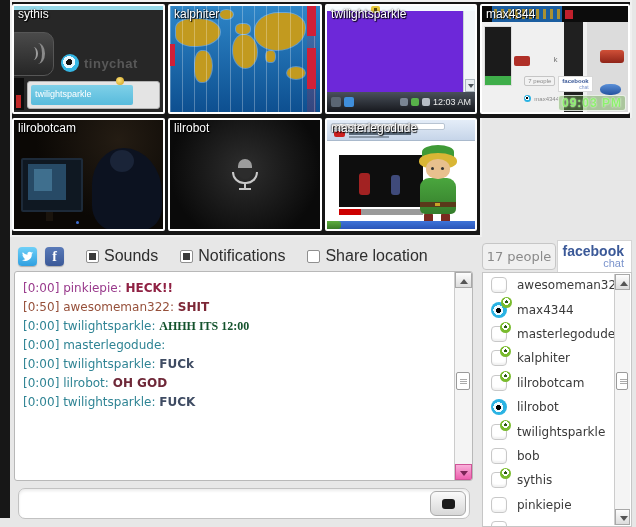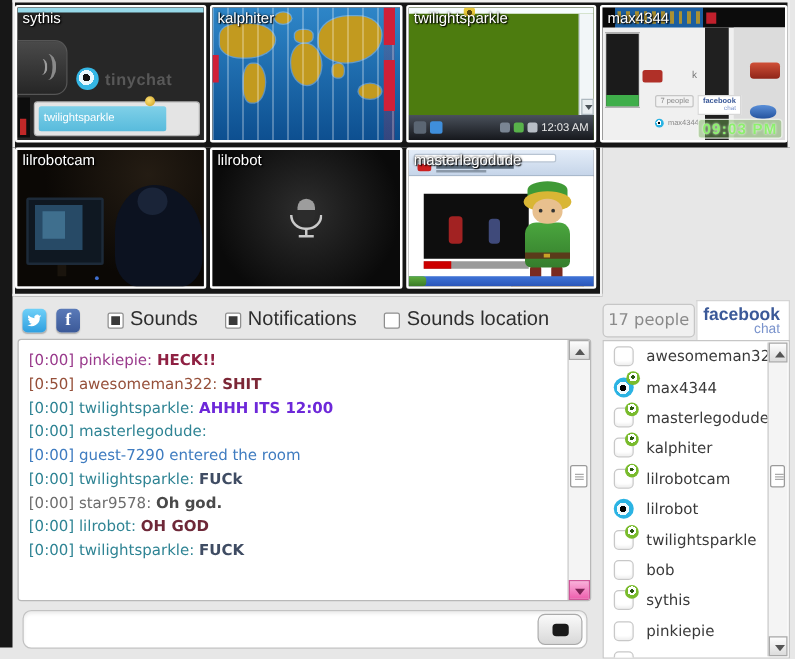--- a/index.html
+++ b/index.html
@@ -55,21 +55,21 @@
   .kb-eu{left:66px;top:18px;width:14px;height:10px;border-radius:40%;}
   .kb-af{left:63px;top:29px;width:24px;height:33px;border-radius:45% 55% 50% 55%;}
   .kb-as{left:85px;top:7px;width:50px;height:37px;border-radius:50% 40% 60% 45%;}
   .kb-in{left:96px;top:45px;width:9px;height:11px;border-radius:40%;}
   .kb-au{left:117px;top:61px;width:18px;height:12px;border-radius:55%;}
   .kr{position:absolute;right:4px;top:0;bottom:0;width:9px;z-index:3;
       background:linear-gradient(180deg,#d02038 0 28%,rgba(208,32,56,.15) 28% 40%,#d02038 40% 78%,rgba(208,32,56,.2) 78% 100%);}
   .kr2{position:absolute;left:0;top:38px;width:5px;height:22px;background:#d02038;z-index:3;}
 
   
-  .art-tws{background:#4d7c0f;}
+  .art-tws{background:#6d28d9;}
   .tw-top{position:absolute;top:0;left:0;right:0;height:5px;background:#f5fbfd;}
   .tw-cam{position:absolute;left:44px;top:0;width:9px;height:7px;border-radius:2px;
       background:radial-gradient(circle at 50% 55%,#5a4a10 0 2px,#e8c83a 2px 5px);z-index:2;}
   .tw-sb{position:absolute;right:0;top:5px;bottom:20px;width:11px;background:#f2f6f8;
       border-left:1px solid #c9d4da;}
   .tw-sb-btn{position:absolute;right:0;bottom:0;width:10px;height:13px;background:#e9eef1;
       border:1px solid #aeb9c0;box-sizing:border-box;}
   .tw-sb-btn::after{content:'';position:absolute;left:2px;top:4px;border:3px solid transparent;
       border-top:4px solid #4a5258;}
   .tw-task{position:absolute;left:0;right:0;bottom:0;height:20px;
@@ -386,33 +386,31 @@
   <span class="chk-group">
     <span class="chk checked"></span>
     <span class="chk-label">Sounds</span>
   </span>
   <span class="chk-group">
     <span class="chk checked"></span>
     <span class="chk-label">Notifications</span>
   </span>
   <span class="chk-group">
     <span class="chk"></span>
-    <span class="chk-label">Sounds location</span>
+    <span class="chk-label">Share location</span>
   </span>
 </div>
 
 <div class="abs msg-box">
   <div class="msg-list">
     <div class="msg"><span class="msg-prefix" style="color: rgb(153, 58, 140);">[0:00] pinkiepie:</span> <span class="msg-text" style="color: rgb(143, 33, 67);">HECK!!</span></div>
     <div class="msg"><span class="msg-prefix" style="color: rgb(150, 80, 58);">[0:50] awesomeman322:</span> <span class="msg-text" style="color: rgb(124, 39, 54);">SHIT</span></div>
-    <div class="msg"><span class="msg-prefix" style="color: rgb(47, 132, 148);">[0:00] twilightsparkle:</span> <span class="msg-text" style="color: #6d28d9;">AHHH ITS 12:00</span></div>
+    <div class="msg"><span class="msg-prefix" style="color: rgb(47, 132, 148);">[0:00] twilightsparkle:</span> <span class="msg-text" style="color: #14532d; font-family: Liberation Serif, serif;">AHHH ITS 12:00</span></div>
     <div class="msg"><span class="msg-prefix" style="color: rgb(47, 132, 148);">[0:00] masterlegodude:</span> <span class="msg-text" style="color: rgb(68, 68, 68);"></span></div>
-    <div class="msg"><span class="msg-prefix" style="color: rgb(63, 124, 192);">[0:00] guest-7290 entered the room</span> <span class="msg-text" style="color: rgb(63, 124, 192);"></span></div>
     <div class="msg"><span class="msg-prefix" style="color: rgb(47, 132, 148);">[0:00] twilightsparkle:</span> <span class="msg-text" style="color: rgb(63, 76, 99);">FUCk</span></div>
-    <div class="msg"><span class="msg-prefix" style="color: rgb(110, 110, 110);">[0:00] star9578:</span> <span class="msg-text" style="color: rgb(74, 74, 74);">Oh god.</span></div>
     <div class="msg"><span class="msg-prefix" style="color: rgb(47, 132, 148);">[0:00] lilrobot:</span> <span class="msg-text" style="color: rgb(110, 40, 56);">OH GOD</span></div>
     <div class="msg"><span class="msg-prefix" style="color: rgb(47, 132, 148);">[0:00] twilightsparkle:</span> <span class="msg-text" style="color: rgb(63, 76, 99);">FUCK</span></div>
 
   </div>
   <div class="sb sb-chat">
     <div class="sb-btn" style="top:0;">
         <span class="tri-up"></span>
       </div>
     <div class="sb-thumb" style="top:100px;"></div>
     <div class="sb-btn pink" style="bottom:0;">

